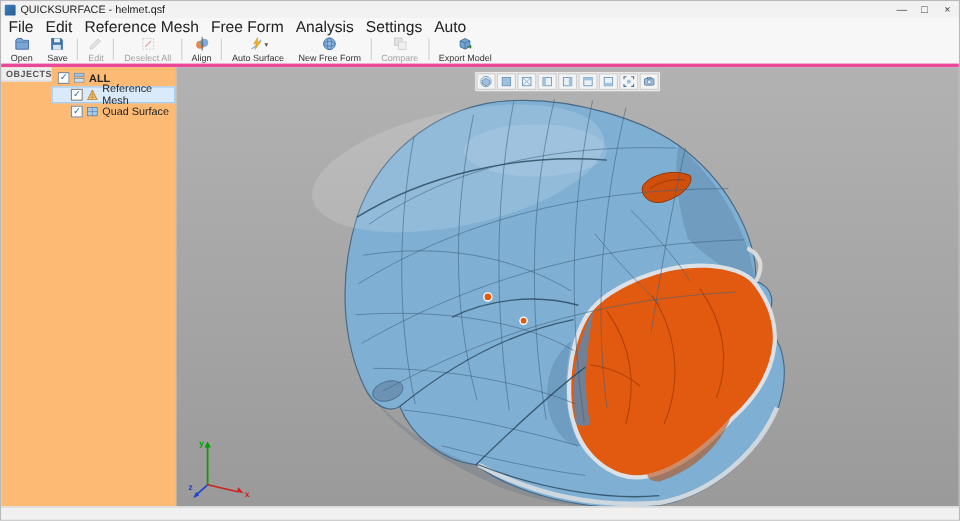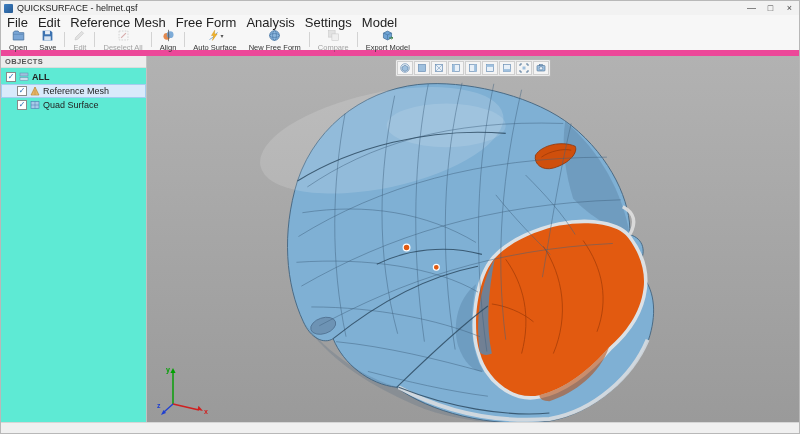--- a/index.html
+++ b/index.html
@@ -10,33 +10,33 @@
   .titlebar { height:14px; display:flex; align-items:center; background:#f2f2f2; padding-left:3px; gap:4px; font-size:9px; color:#222; }
   .app-icon { width:9px; height:9px; background:linear-gradient(135deg,#3e7fc1,#265a93); border-radius:1px; }
   .win-controls { margin-left:auto; display:flex; height:100%; }
   .win-btn { width:19px; height:100%; display:flex; align-items:center; justify-content:center; font-size:9px; color:#444; }
 
   
   .menubar { height:14px; display:flex; align-items:center; background:#f7f7f7; font-size:13px; color:#222; padding-left:1px; }
   .menu-item { padding:0 5px; height:100%; display:flex; align-items:center; }
 
   
-  .toolbar { height:27px; display:flex; align-items:stretch; background:#f7f7f7; border-bottom:6px solid #ec4899; padding:0 2px; }
+  .toolbar { height:27px; display:flex; align-items:stretch; background:#f7f7f7; border-bottom:3px solid #ec4899; padding:0 2px; }
   .tb-btn { display:flex; flex-direction:column; align-items:center; justify-content:center; padding:1px 5px 0 5px; font-size:7.5px; color:#333; gap:1px; border:1px solid transparent; }
   .tb-btn svg { width:13px; height:13px; display:block; }
   .tb-btn[data-disabled="true"] { opacity:.45; pointer-events:none; }
   .tb-sep { width:1px; background:#d3d3d3; margin:3px 2px; }
   .tb-icon-row { display:flex; align-items:center; gap:1px; }
   .dd-arrow { font-size:6px; color:#555; }
 
   
   .main { position:absolute; top:55px; left:0; right:0; bottom:11px; display:flex; }
 
   
-  .objects-panel { width:146px; background:#5eead4; border-right:1px solid #c2c2c2; display:flex; flex-direction:column; }
+  .objects-panel { width:146px; background:#fdba74; border-right:1px solid #c2c2c2; display:flex; flex-direction:row; }
   .panel-header { height:12px; background:#ededed; border-bottom:1px solid #dcdcdc; font-size:7.5px; font-weight:bold; color:#555; display:flex; align-items:center; padding-left:4px; letter-spacing:.4px; }
   .tree { padding:2px 0; font-size:9px; color:#222; }
   .tree-row { display:flex; align-items:center; gap:3px; height:14px; padding-left:4px; border:1px solid transparent; }
   .tree-row.child { padding-left:15px; }
   .tree-row[data-selected="true"] { background:#d9eafb; border-color:#a5cdf0; }
   .checkbox { width:10px; height:10px; border:1px solid #8a8a8a; background:#fff; font-size:8px; line-height:8px; color:#2a6fb5; text-align:center; flex:none; }
   .tree-icon svg { width:10px; height:10px; display:block; }
 
   
   .viewport { flex:1; position:relative; background:linear-gradient(#b2b2b2,#9a9a9a); overflow:hidden; }
@@ -67,21 +67,21 @@
     </span>
   </div>
 
   <div class="menubar">
     <span class="menu-item">File</span>
     <span class="menu-item">Edit</span>
     <span class="menu-item">Reference Mesh</span>
     <span class="menu-item">Free Form</span>
     <span class="menu-item">Analysis</span>
     <span class="menu-item">Settings</span>
-    <span class="menu-item">Model</span>
+    <span class="menu-item">Auto</span>
   </div>
 
   <div class="toolbar">
     <div class="tb-btn" data-disabled="false">
       <span>
           <svg viewBox="0 0 16 16">
             <path d="M1.5 13.5V4l2-1.5h4l1.5 2h5.5v9z" fill="#7aa6d6" stroke="#49729f" stroke-width="1"></path>
             <path d="M1.5 6.5h12" stroke="#49729f" stroke-width=".6"></path>
           </svg>
         </span>

